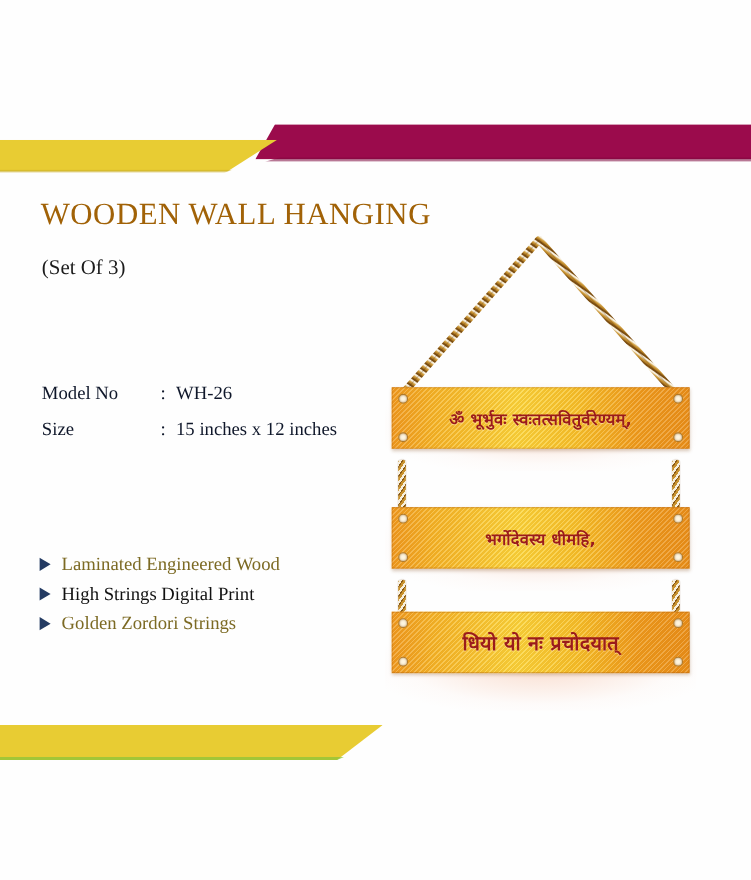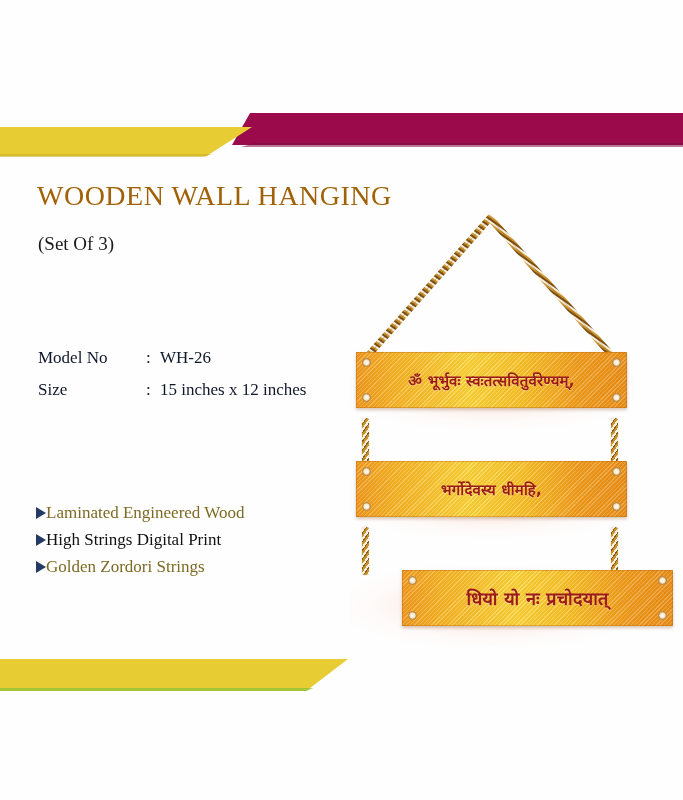--- a/index.html
+++ b/index.html
@@ -122,20 +122,21 @@
     left: 36px;
     top: 503px;
     list-style: none;
     margin: 0;
     padding: 0;
     font-size: 17px;
   }
   .features li {
     display: flex;
     align-items: baseline;
+    gap: 10px;
     margin-bottom: 7px;
     white-space: nowrap;
   }
   .bullet {
     display: inline-block;
     width: 0;
     height: 0;
     border-top: 6px solid transparent;
     border-bottom: 6px solid transparent;
     border-left: 10px solid #243b63;
@@ -182,21 +183,21 @@
         #ef9c1c 82%,
         #e98f18 100%);
     box-shadow: 0 2px 3px rgba(120,60,10,.28),
                 inset 0 0 0 1px rgba(175,95,15,.35);
     display: flex;
     align-items: center;
     justify-content: center;
   }
   .plank-1 { top: 156px; }
   .plank-2 { top: 265px; }
-  .plank-3 { top: 374px; margin-left: 46px; }
+  .plank-3 { top: 360px; }
 
   .plank-glow {
     position: absolute;
     left: 10px;
     width: 283px;
     height: 80px;
     background: radial-gradient(ellipse at center, rgba(246,196,170,.55) 0%, rgba(250,225,215,.12) 60%, rgba(255,255,255,0) 80%);
     pointer-events: none;
   }
   .glow-1 { top: 152px; }

